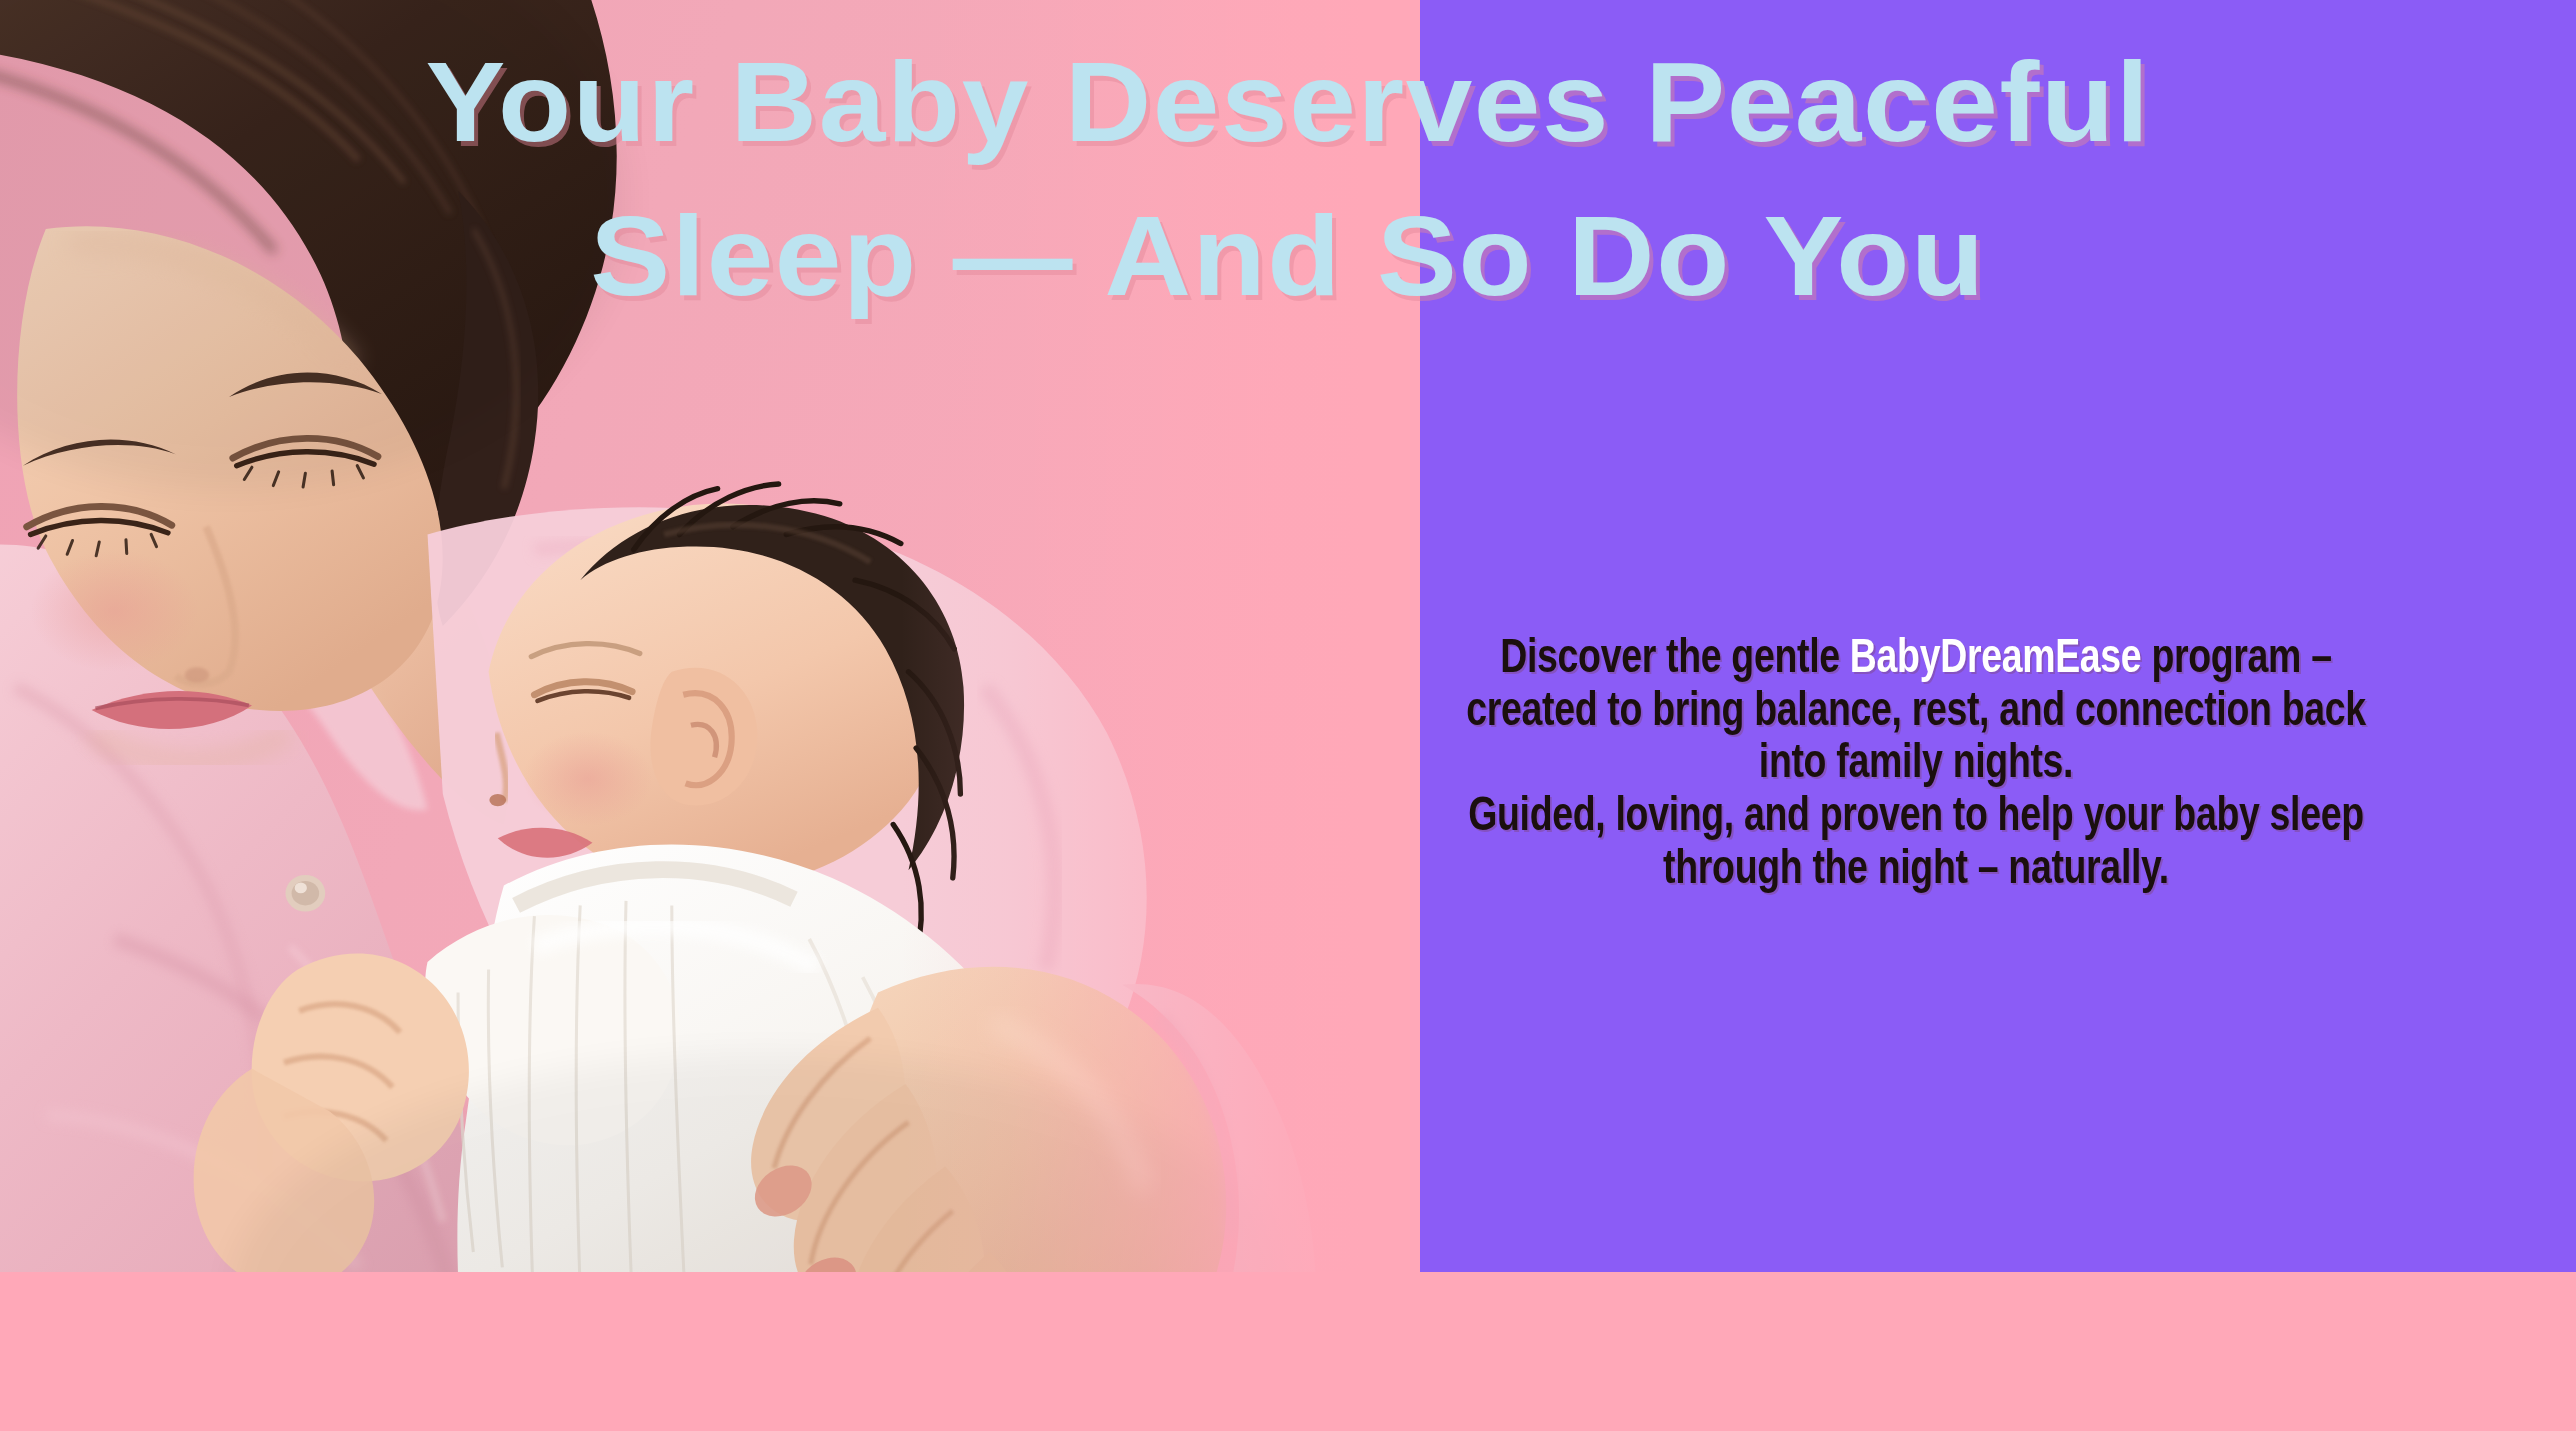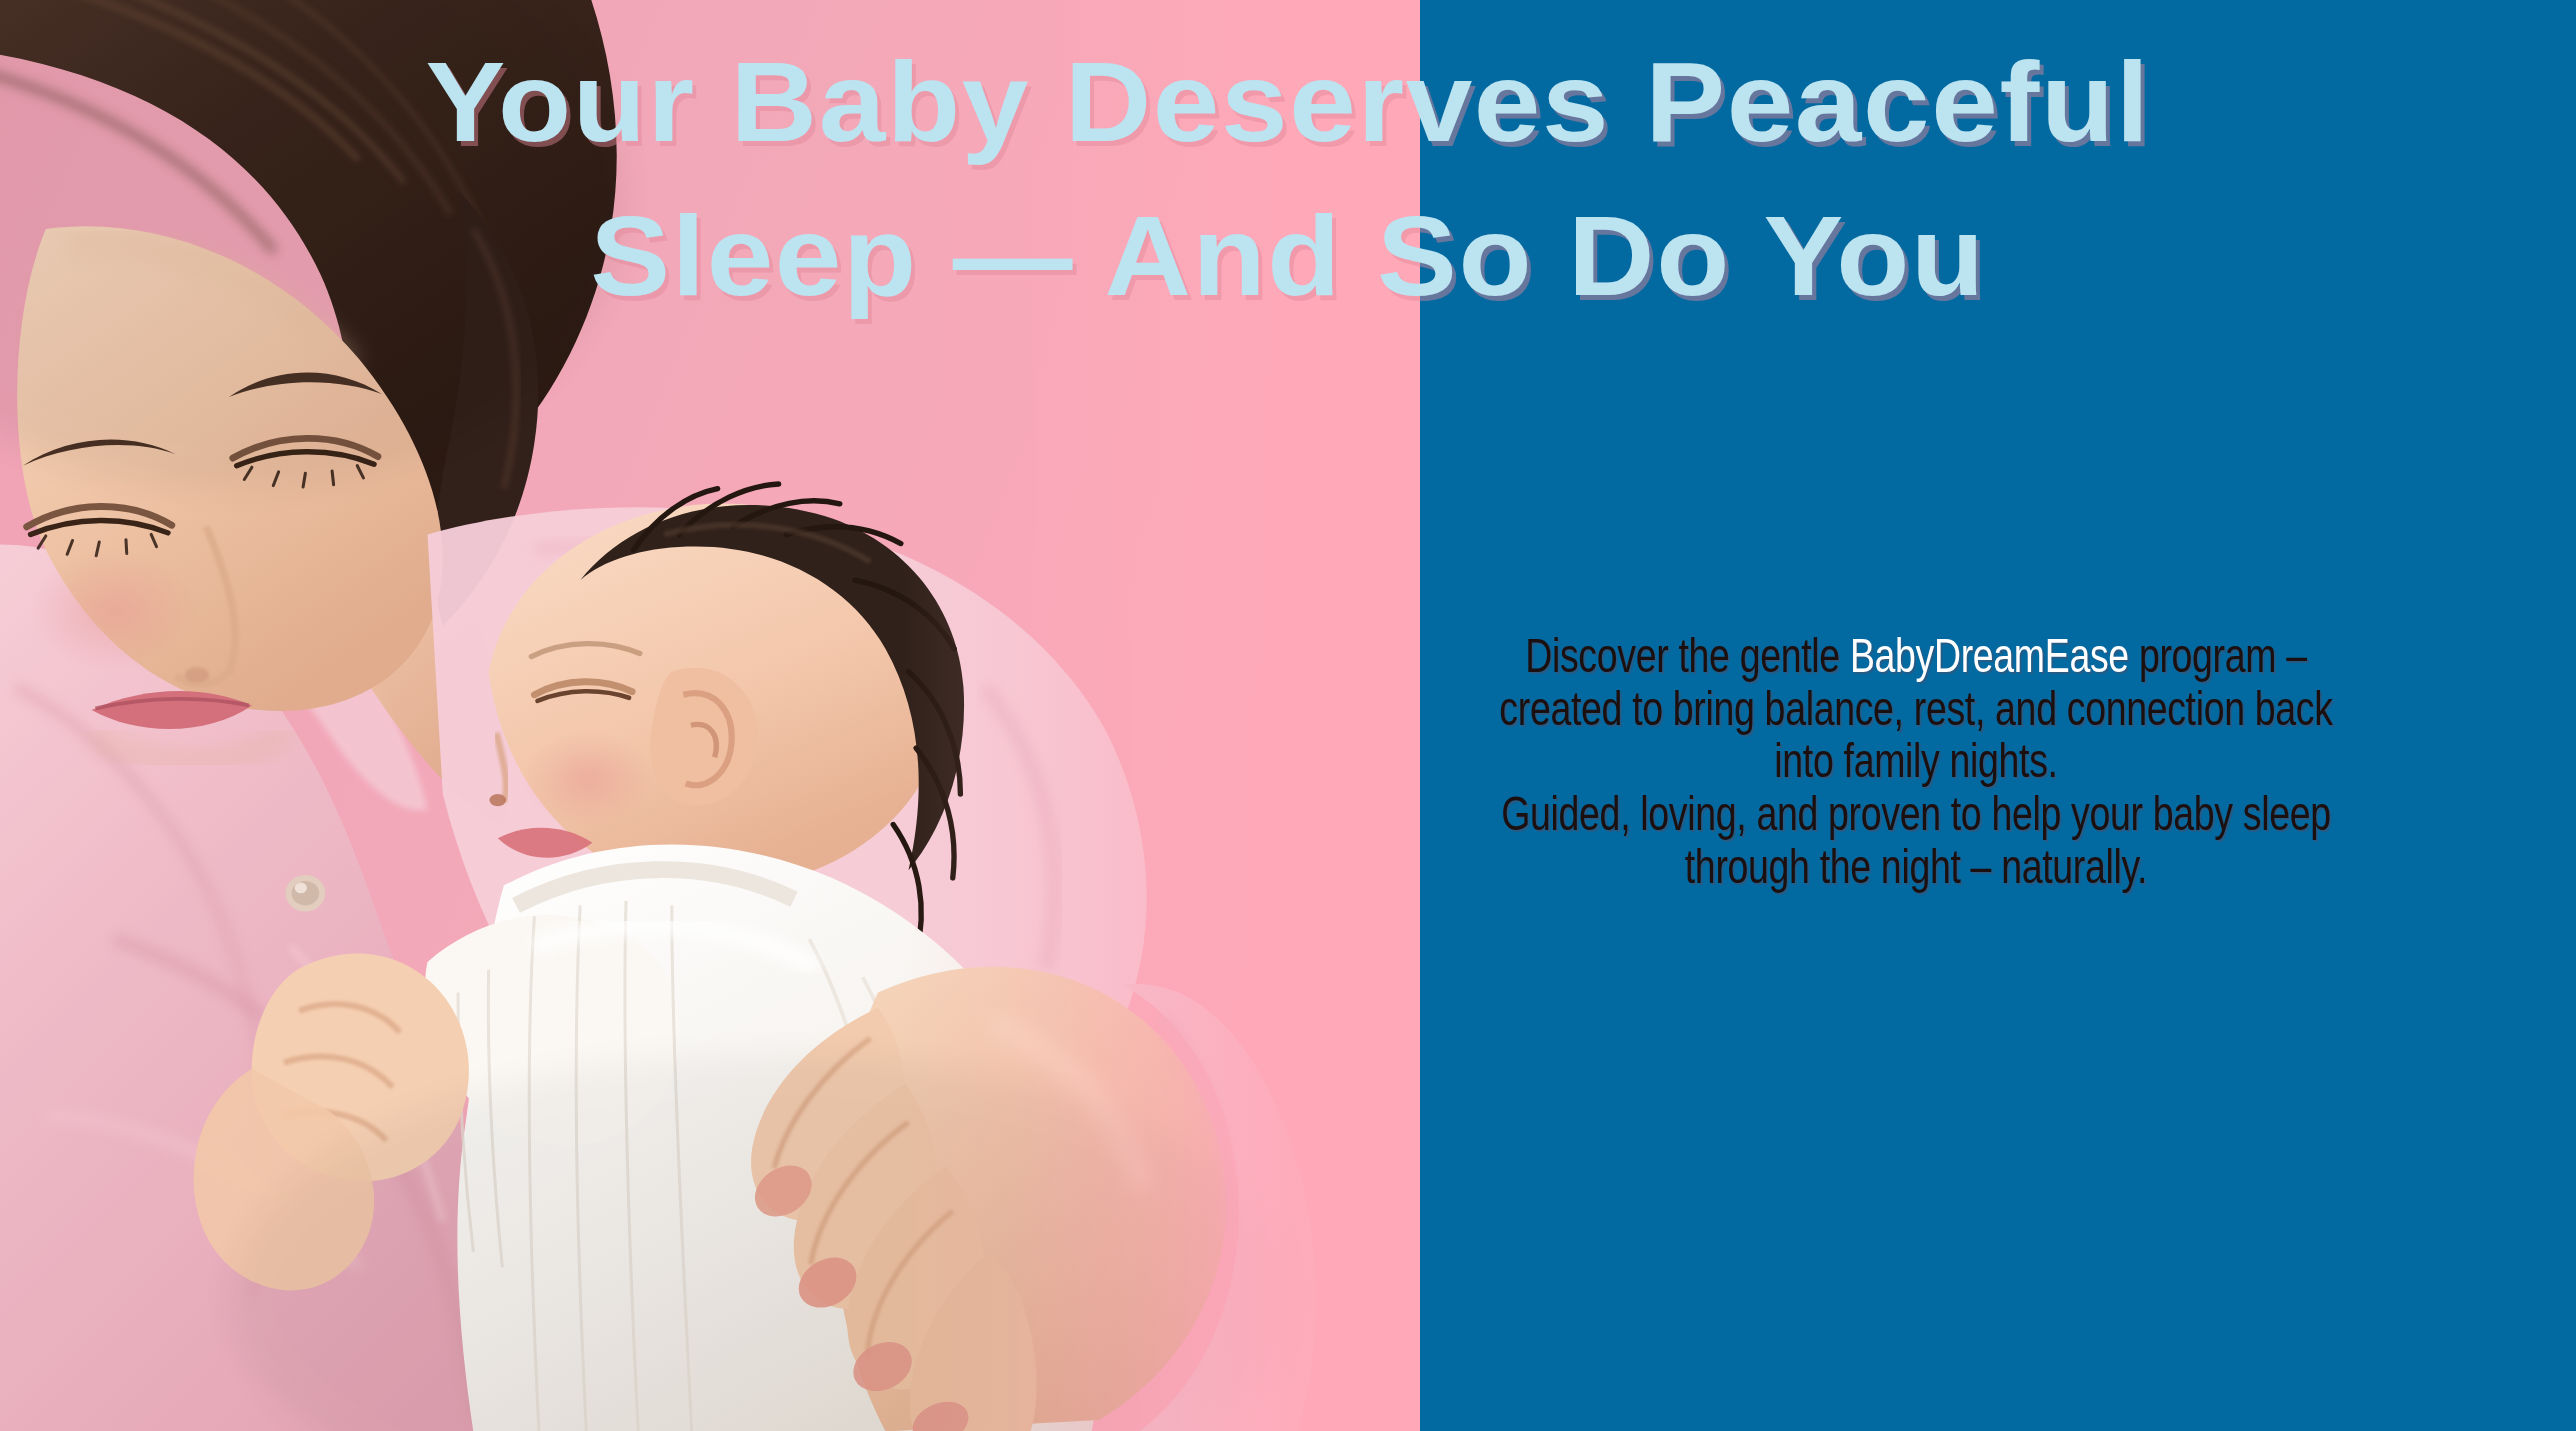--- a/index.html
+++ b/index.html
@@ -1,20 +1,20 @@
 <!DOCTYPE html>
 <html style="font-size:12.2px"><head>
 <meta charset="utf-8">
 <style>
   html,body{margin:0;padding:0;background:#ffa8b8;}
   #banner{
     position:relative;
-    width:2576px;height:1431px;
+    width:2576px;height:1272px;
     overflow:hidden;
-    background:#0369a1;
+    background:#8b5cf6;
     font-family:"Liberation Sans", sans-serif;
   }
 
   
   #photo{
     position:absolute;left:0;top:0;width:1420px;height:1431px;
     overflow:hidden;
   }
   #photo svg{display:block;width:1420px;height:1431px;}
 
@@ -47,21 +47,21 @@
     white-space:nowrap;
   }
   #headline .hl-line{display:block;}
 
   
   #body-copy{
     position:absolute;
     left:1298px;top:630px;width:1236px;
     text-align:center;
     color:#1b0f0f;
-    font-weight:400;
+    font-weight:700;
     font-size:48px;
     line-height:1.0;
     letter-spacing:-0.4px;
     text-shadow:2.3px 2.3px 0 rgba(120,60,70,0.30);
   }
   #body-copy .bl{
     display:block;
     transform:scaleX(0.78);
     transform-origin:50% 50%;
     white-space:nowrap;

